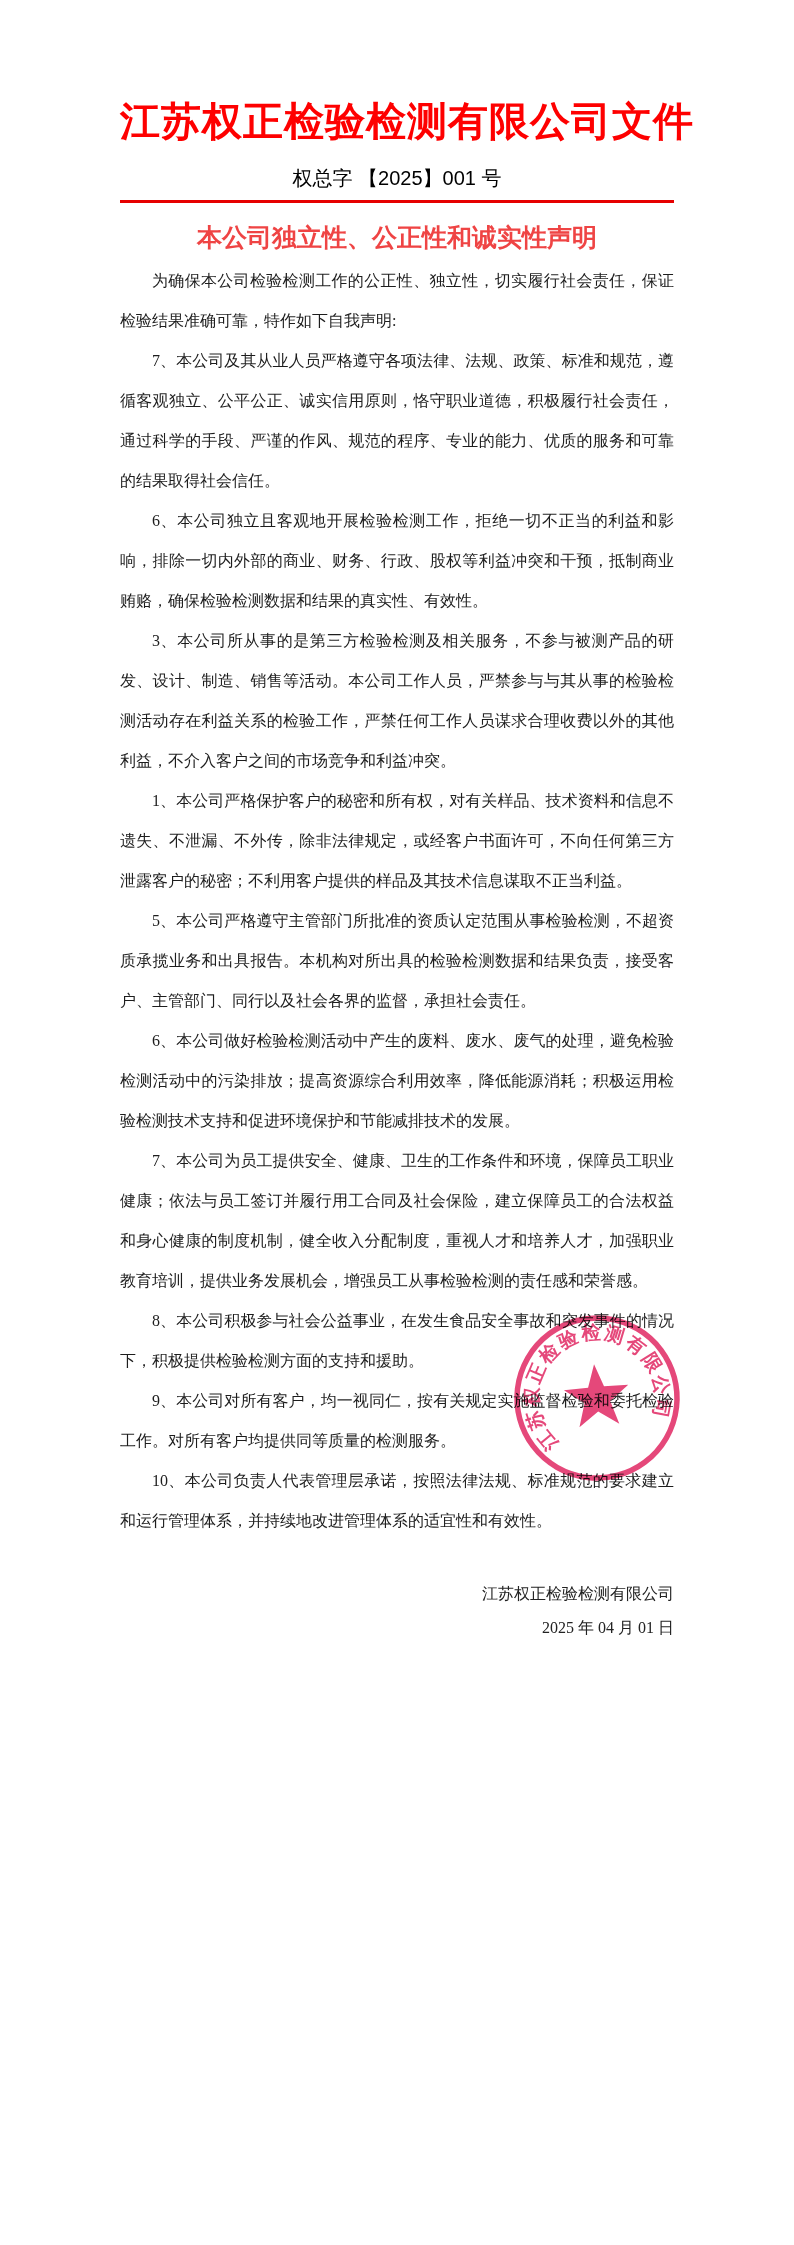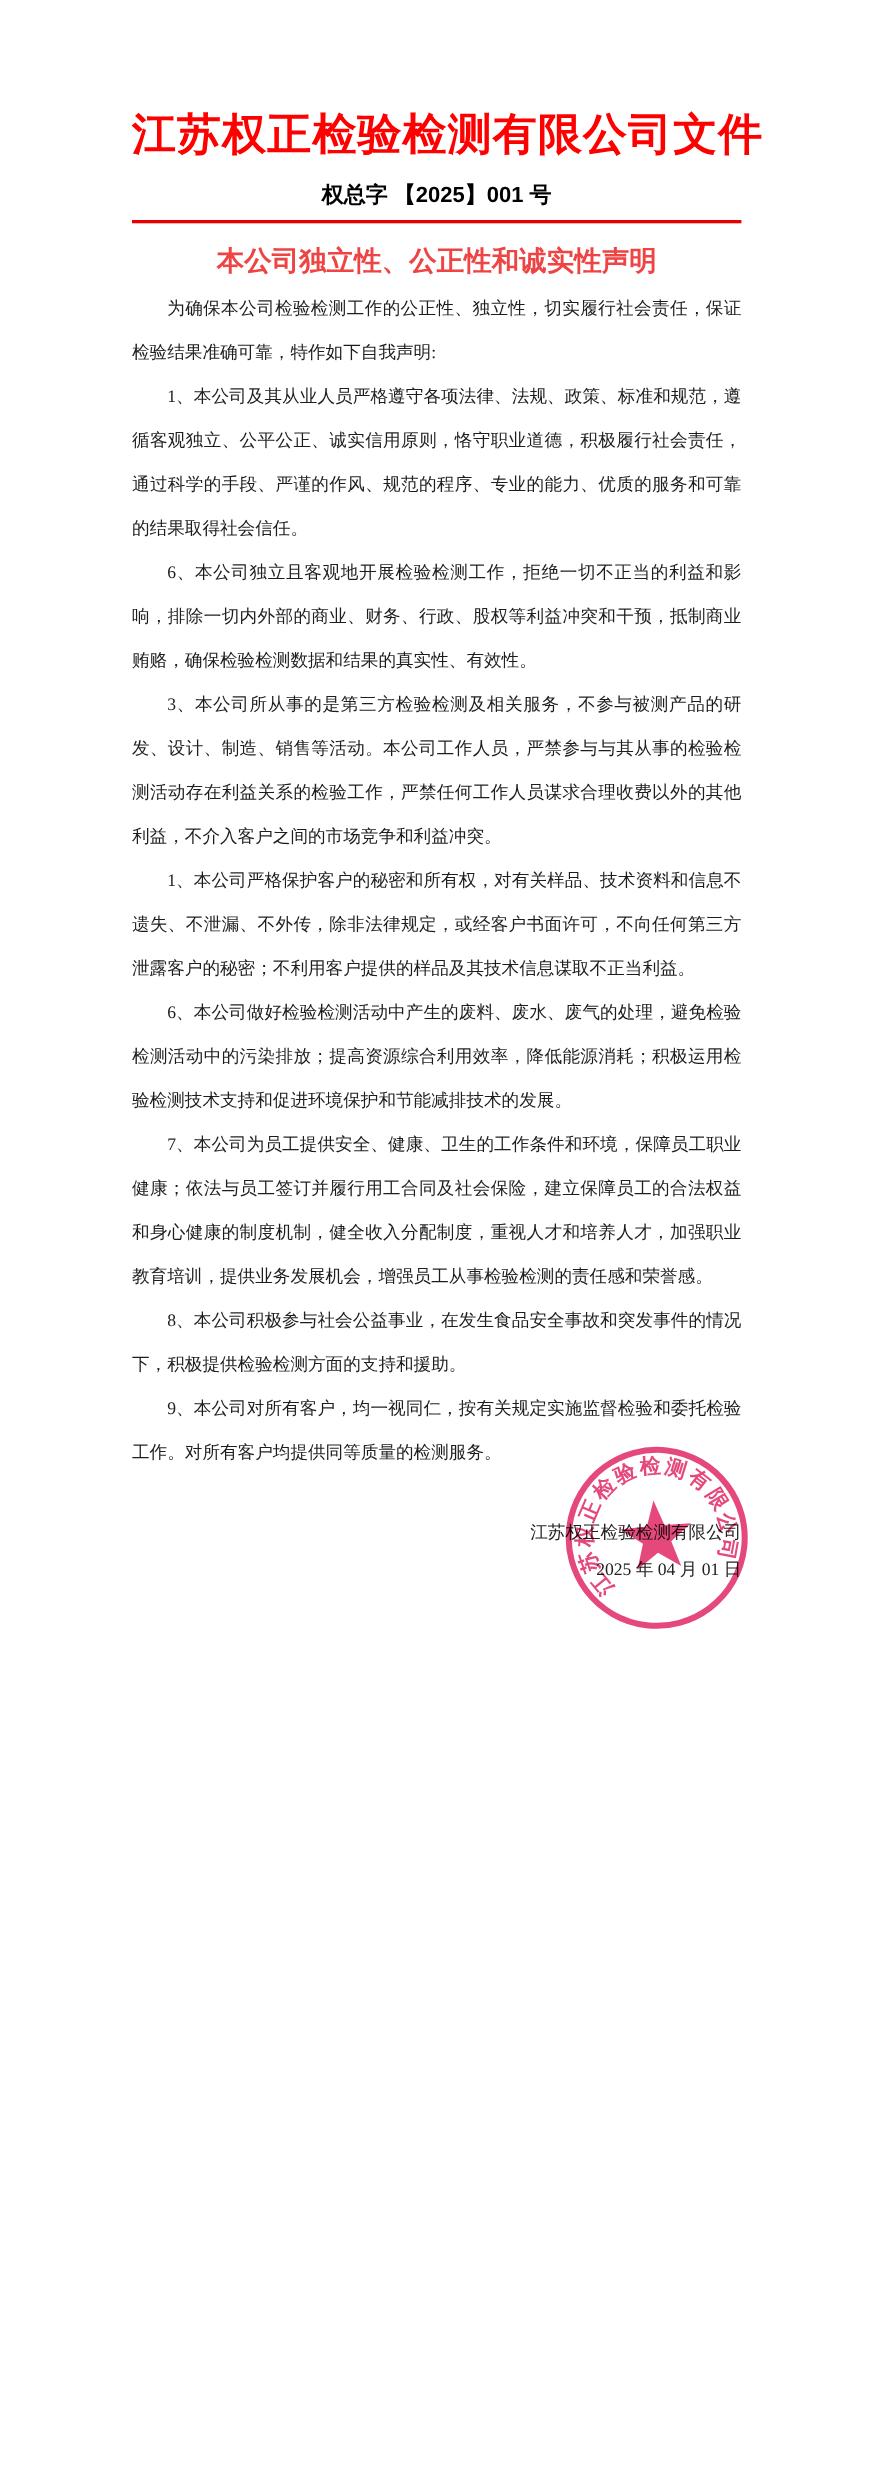--- a/index.html
+++ b/index.html
@@ -16,21 +16,21 @@
   .company-title{
     margin-top:98px;
     font-size:40px;line-height:48px;
     font-weight:bold;text-align:right;
     color:#fe0000;letter-spacing:1px;
     white-space:nowrap;
   }
   .doc-number{
     margin-top:20px;
     font-size:20px;line-height:24px;
-    font-weight:bold;text-align:center;
+    font-weight:normal;text-align:center;
     color:#000000;
     font-family:"Liberation Sans","DejaVu Sans",sans-serif;
   }
   .red-rule{
     height:3px;margin-top:10px;
     background:#e60000;
   }
   .doc-title{
     margin-top:18px;
     font-size:25px;line-height:32px;
@@ -79,28 +79,30 @@
     <div class="company-title">江苏权正检验检测有限公司文件</div>
 
     <div class="doc-number">权总字 【2025】001 号</div>
 
     <div class="red-rule"></div>
 
     <div class="doc-title">本公司独立性、公正性和诚实性声明</div>
 
     <div class="body-text">
       <p>为确保本公司检验检测工作的公正性、独立性，切实履行社会责任，保证检验结果准确可靠，特作如下自我声明:</p>
-      <p>1、本公司及其从业人员严格遵守各项法律、法规、政策、标准和规范，遵循客观独立、公平公正、诚实信用原则，恪守职业道德，积极履行社会责任，通过科学的手段、严谨的作风、规范的程序、专业的能力、优质的服务和可靠的结果取得社会信任。</p>
+      <p>7、本公司及其从业人员严格遵守各项法律、法规、政策、标准和规范，遵循客观独立、公平公正、诚实信用原则，恪守职业道德，积极履行社会责任，通过科学的手段、严谨的作风、规范的程序、专业的能力、优质的服务和可靠的结果取得社会信任。</p>
       <p>6、本公司独立且客观地开展检验检测工作，拒绝一切不正当的利益和影响，排除一切内外部的商业、财务、行政、股权等利益冲突和干预，抵制商业贿赂，确保检验检测数据和结果的真实性、有效性。</p>
       <p>3、本公司所从事的是第三方检验检测及相关服务，不参与被测产品的研发、设计、制造、销售等活动。本公司工作人员，严禁参与与其从事的检验检测活动存在利益关系的检验工作，严禁任何工作人员谋求合理收费以外的其他利益，不介入客户之间的市场竞争和利益冲突。</p>
       <p>1、本公司严格保护客户的秘密和所有权，对有关样品、技术资料和信息不遗失、不泄漏、不外传，除非法律规定，或经客户书面许可，不向任何第三方泄露客户的秘密；不利用客户提供的样品及其技术信息谋取不正当利益。</p>
+      <p>5、本公司严格遵守主管部门所批准的资质认定范围从事检验检测，不超资质承揽业务和出具报告。本机构对所出具的检验检测数据和结果负责，接受客户、主管部门、同行以及社会各界的监督，承担社会责任。</p>
       <p>6、本公司做好检验检测活动中产生的废料、废水、废气的处理，避免检验检测活动中的污染排放；提高资源综合利用效率，降低能源消耗；积极运用检验检测技术支持和促进环境保护和节能减排技术的发展。</p>
       <p>7、本公司为员工提供安全、健康、卫生的工作条件和环境，保障员工职业健康；依法与员工签订并履行用工合同及社会保险，建立保障员工的合法权益和身心健康的制度机制，健全收入分配制度，重视人才和培养人才，加强职业教育培训，提供业务发展机会，增强员工从事检验检测的责任感和荣誉感。</p>
       <p>8、本公司积极参与社会公益事业，在发生食品安全事故和突发事件的情况下，积极提供检验检测方面的支持和援助。</p>
       <p>9、本公司对所有客户，均一视同仁，按有关规定实施监督检验和委托检验工作。对所有客户均提供同等质量的检测服务。</p>
+      <p>10、本公司负责人代表管理层承诺，按照法律法规、标准规范的要求建立和运行管理体系，并持续地改进管理体系的适宜性和有效性。</p>
     </div>
 
 
     <div class="signature">
       <div>江苏权正检验检测有限公司</div>
       <div>2025 年 04 月 01 日</div>
     </div>
 
   </div>
 

